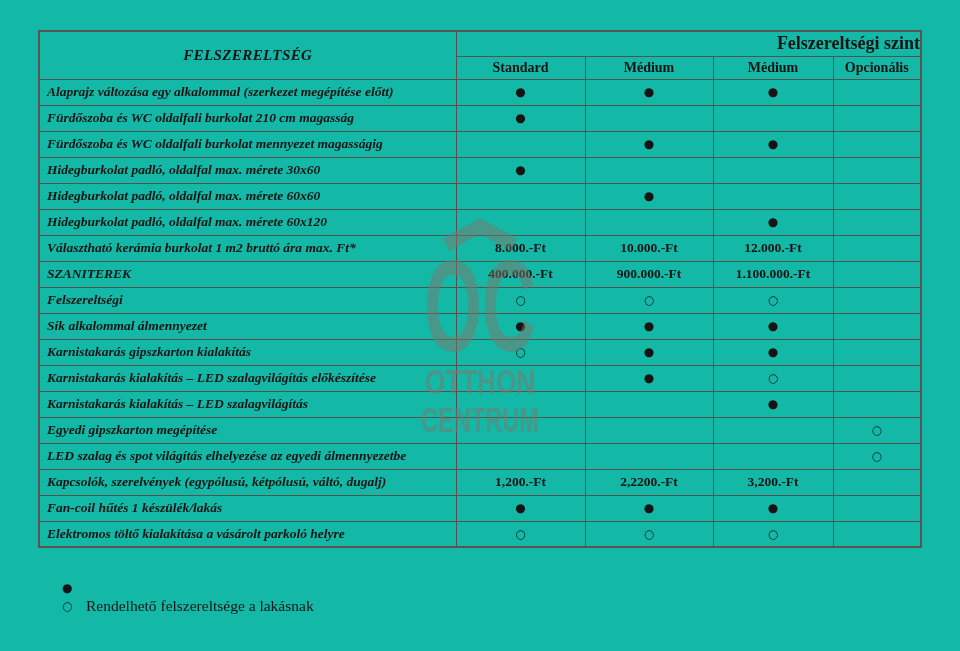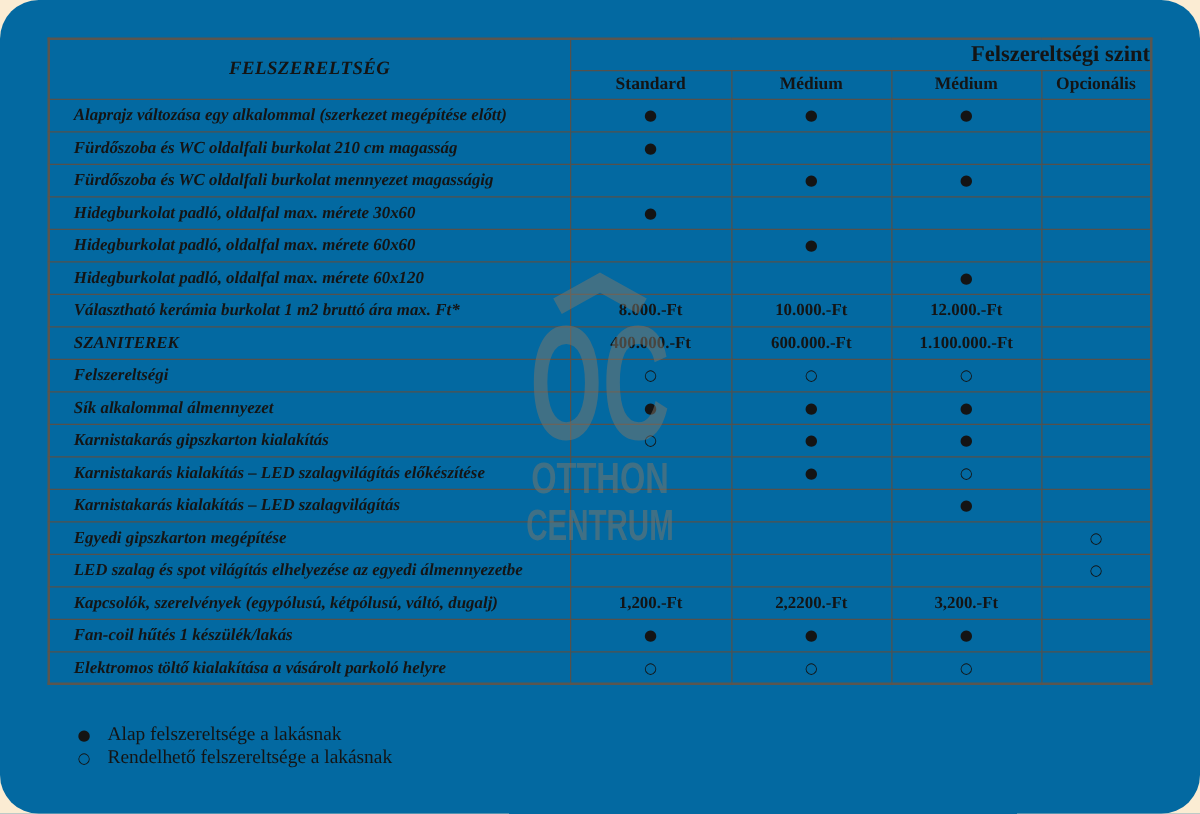--- a/index.html
+++ b/index.html
@@ -4,21 +4,21 @@
 <style>
   * { margin: 0; padding: 0; box-sizing: border-box; }
   html, body { width: 960px; height: 651px; }
   body {
     font-family: "Liberation Serif", serif;
     background: #fbecd3;
     position: relative;
     overflow: hidden;
     color: #141414;
   }
-  .page { position: absolute; inset: 0; background: #0369a1; border-radius: 31px; }
+  .page { position: absolute; inset: 0; background: #14b8a6; }
 
   table.spec {
     position: absolute;
     left: 38px; top: 30px;
     width: 882px;
     border-collapse: collapse;
     table-layout: fixed;
     border: 2px solid #5a564f;
   }
   table.spec th, table.spec td {
@@ -46,21 +46,21 @@
     font-size: 14px;
     text-align: center;
     height: 23px;
   }
   tbody tr { height: 26px; }
   td.lbl {
     font-style: italic;
     font-weight: bold;
     font-size: 13.5px;
     text-align: left;
-    padding-left: 19px;
+    padding-left: 7px;
   }
   td.cell { text-align: center; }
   td.cell.price {
     font-weight: bold;
     font-size: 13.5px;
   }
   td.cell.dot-filled {
     font-family: "DejaVu Sans", sans-serif;
     font-size: 12px;
     line-height: 1;
@@ -171,21 +171,21 @@
         <tr>
           <td class="lbl">Választható kerámia burkolat 1 m2 bruttó ára max. Ft*</td>
           <td class="cell price">8.000.-Ft</td>
           <td class="cell price">10.000.-Ft</td>
           <td class="cell price">12.000.-Ft</td>
           <td class="cell"></td>
         </tr>
         <tr>
           <td class="lbl">SZANITEREK</td>
           <td class="cell price">400.000.-Ft</td>
-          <td class="cell price">600.000.-Ft</td>
+          <td class="cell price">900.000.-Ft</td>
           <td class="cell price">1.100.000.-Ft</td>
           <td class="cell"></td>
         </tr>
         <tr>
           <td class="lbl">Felszereltségi</td>
           <td class="cell dot-open">○</td>
           <td class="cell dot-open">○</td>
           <td class="cell dot-open">○</td>
           <td class="cell"></td>
         </tr>
@@ -260,21 +260,20 @@
       <path d="M40,36 L74,17 L108,36" fill="none" stroke="#7d776b" stroke-width="14" stroke-linejoin="miter"></path>
       <text class="wm-text" x="74" y="142" font-size="130" text-anchor="middle" textLength="112" lengthAdjust="spacingAndGlyphs">OC</text>
       <text class="wm-text" x="74" y="185" font-size="35" text-anchor="middle" textLength="110" lengthAdjust="spacingAndGlyphs">OTTHON</text>
       <text class="wm-text" x="74" y="223" font-size="35" text-anchor="middle" textLength="118" lengthAdjust="spacingAndGlyphs">CENTRUM</text>
     </svg>
   </div>
 
   <div class="legend">
     <div class="legend-row">
       <span class="legend-marker">●</span>
-      <span class="legend-label">Alap felszereltsége a lakásnak</span>
     </div>
     <div class="legend-row">
       <span class="legend-marker">○</span>
       <span class="legend-label">Rendelhető felszereltsége a lakásnak</span>
     </div>
   </div>
 
 </div>
 
 </body></html>

